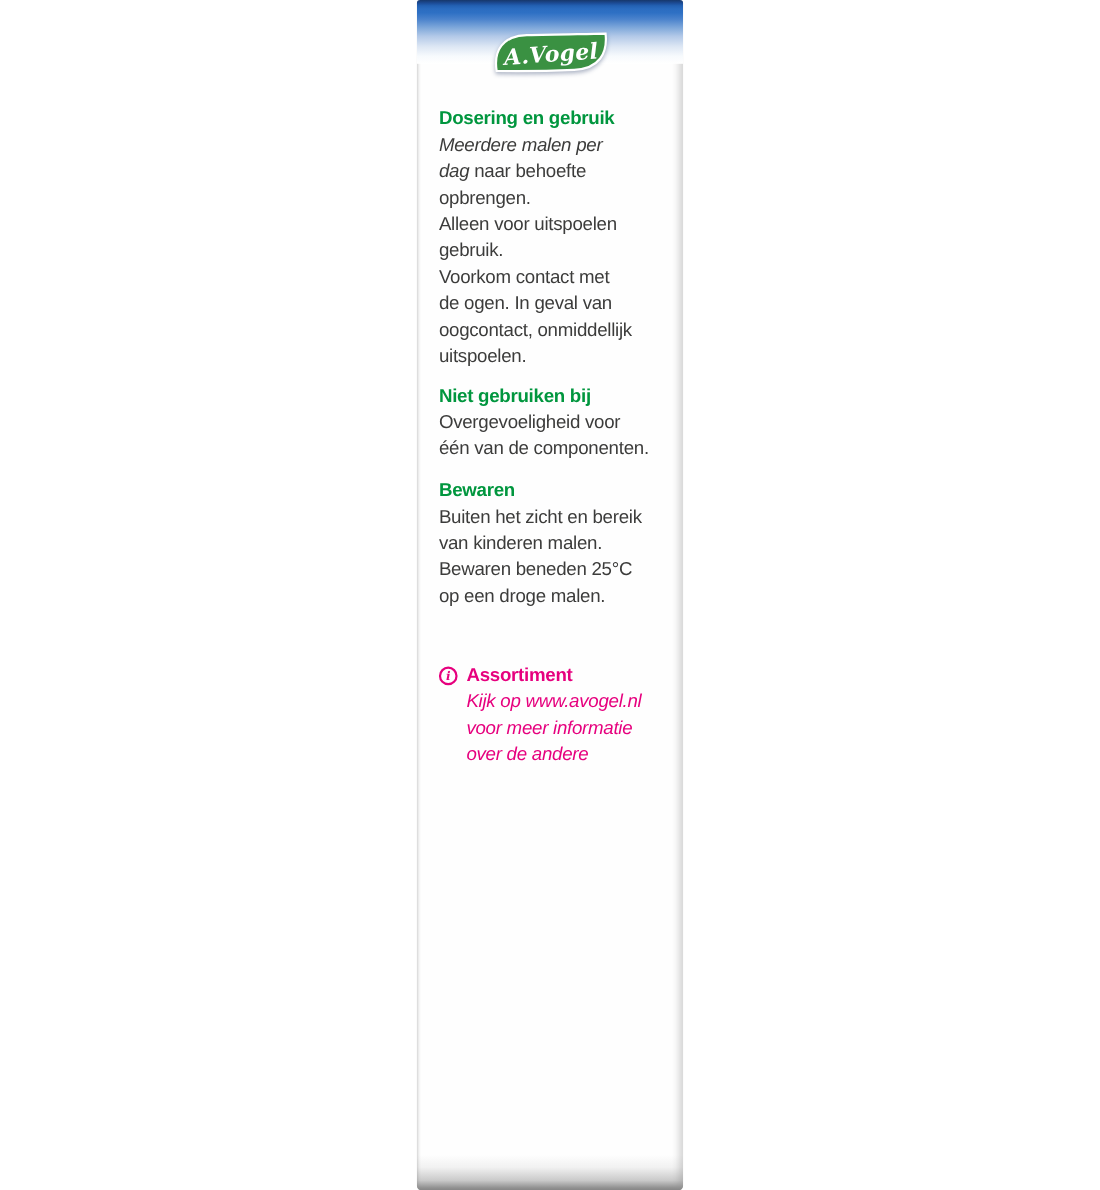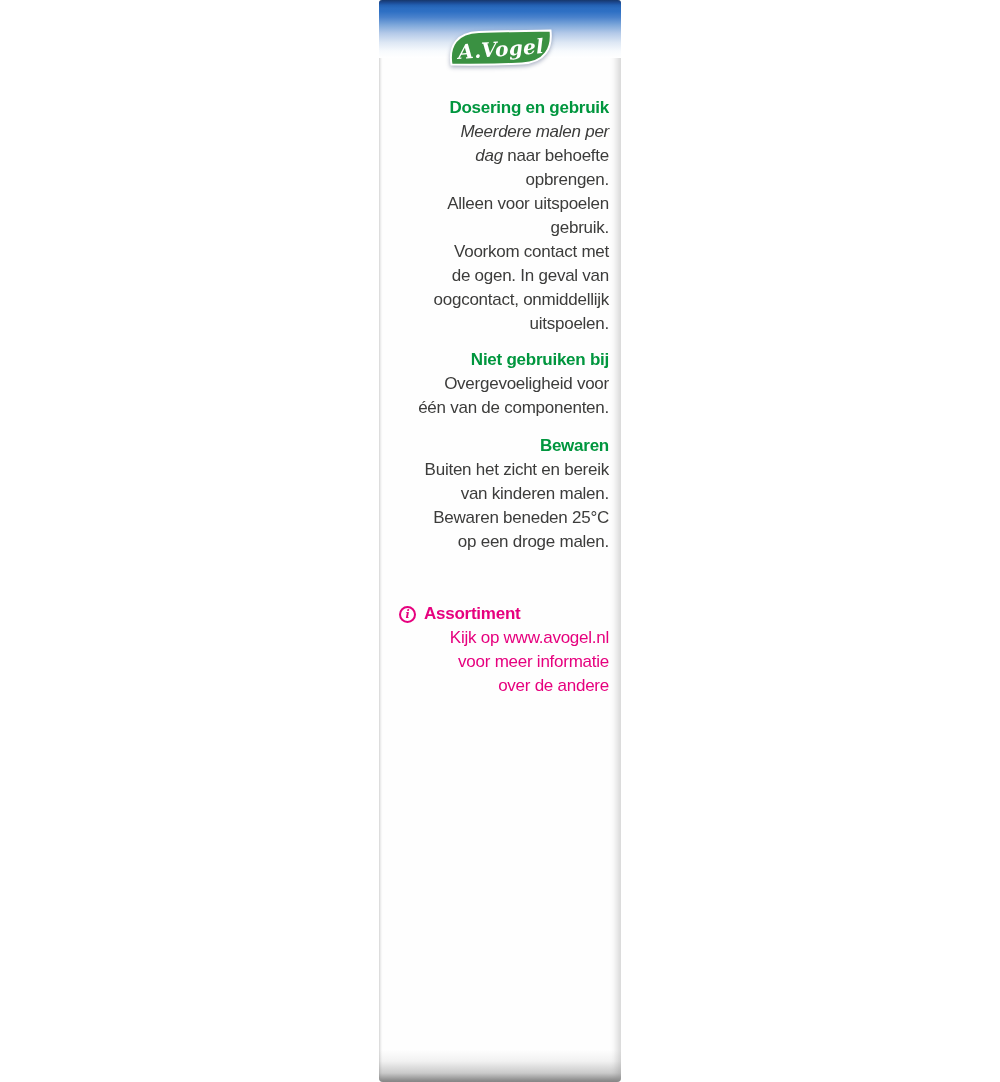--- a/index.html
+++ b/index.html
@@ -92,32 +92,31 @@
   }
   
   .content {
     position: absolute;
     left: 20px;
     top: 96px;
     width: 210px;
     color: var(--body-text, #3c3c3b);
     font-size: 17px;
     letter-spacing: -0.25px;
-    text-align: right;
   }
   .line {
     height: 24px;
     line-height: 24px;
     white-space: nowrap;
   }
   .h-green {
     color: var(--heading-green, #00963e);
     font-weight: 700;
   }
-  .it { font-style: italic; margin-left: 48px; }
+  .it { font-style: italic; }
   .gap-contra { margin-top: 12px; }
   .gap-storage { margin-top: 14px; }
   .pink-block {
     margin-top: 48px;
     color: var(--accent-pink, #e6007e);
   }
   .pink-head {
     display: flex;
     align-items: center;
     gap: 8px;
@@ -132,21 +131,21 @@
     border-radius: 50%;
     display: inline-flex;
     align-items: center;
     justify-content: center;
     font-family: "DejaVu Serif", serif;
     font-style: italic;
     font-weight: bold;
     font-size: 11px;
     line-height: 1;
   }
-  .pink-lines { padding-left: 25px; }
+  .pink-lines { padding-left: 25px; font-style: italic; }
 </style>
 </head>
 <body>
 
 <div class="stage">
   <div class="panel">
 
     <div class="top-band"></div>
 
     <div class="logo">

